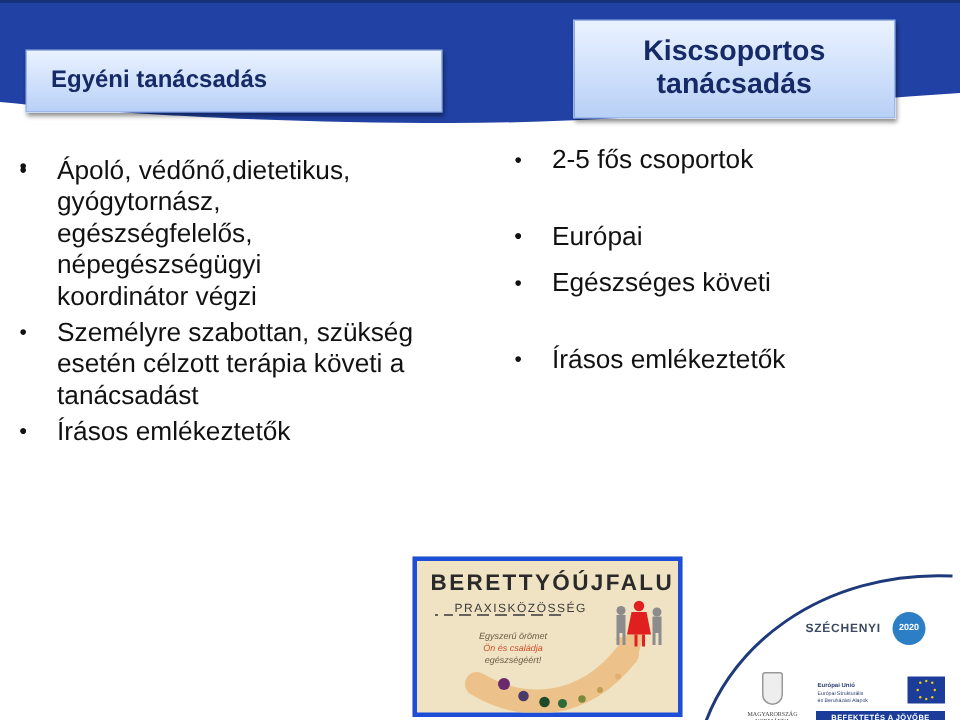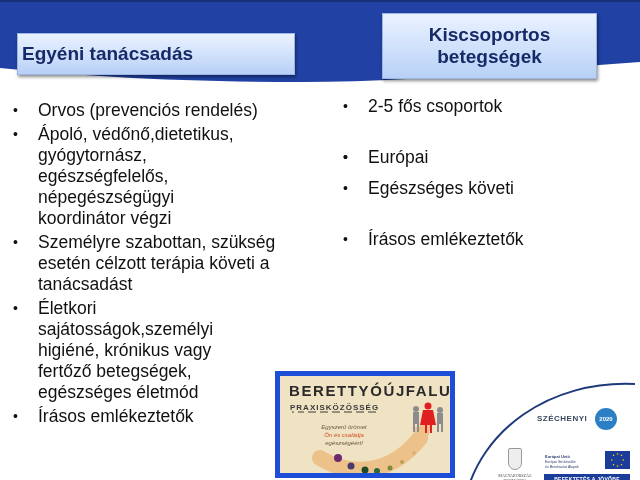--- a/index.html
+++ b/index.html
@@ -15,21 +15,21 @@
       position: absolute;
       background: linear-gradient(to bottom, #eaf2ff 0%, #cfe0fb 55%, #b8d0f6 100%);
       border: 1px solid #9cb6e6;
       box-shadow: 1px 2px 3px rgba(0,0,0,0.45);
       color: #152a66;
       font-weight: bold;
       display: flex; align-items: center;
     }
     .title-left {
       left: 17px; top: 33px; width: 278px; height: 42px;
-      font-size: 19px; padding-left: 4px;
+      font-size: 16px; padding-left: 16px;
     }
     .title-right {
       left: 382px; top: 13px; width: 215px; height: 66px;
       font-size: 19px; text-align: center; justify-content: center;
       flex-direction: column; line-height: 22px;
     }
 
     ul.bullets { list-style: none; position: absolute; }
     ul.bullets li {
       position: relative; padding-left: 38px;
@@ -39,30 +39,30 @@
       position: absolute; left: 13px; top: 0; font-size: 14px;
     }
     .left-list { left: 0; top: 100px; width: 300px; }
     .left-list li { margin-bottom: 3px; }
     .right-list { left: 330px; top: 96px; width: 310px; }
     .right-list li { margin-bottom: 10px; }
     .right-list li.gap { margin-top: 30px; }
 
     .logo-berettyo {
       position: absolute; left: 275px; top: 371px; width: 180px; height: 107px;
-      background: #efe3c4; border: 5px solid #1d4ed8;
+      background: #efe3c4; border: 3px solid #1d4ed8;
       overflow: hidden;
     }
     .logo-berettyo .brand {
       position: absolute; left: 9px; top: 6px;
       font-size: 15px; font-weight: bold; letter-spacing: 1.6px; color: #2a2a2a;
     }
     .logo-berettyo .sub {
-      position: absolute; left: 10px; top: 27px;
-      font-size: 8px; font-weight: bold; letter-spacing: 1px; color: #3a3a3a;
+      position: absolute; left: 25px; top: 27px;
+      font-size: 8px; font-weight: normal; letter-spacing: 1px; color: #3a3a3a;
     }
     .logo-berettyo .slogan {
       position: absolute; left: 24px; top: 47px; width: 80px;
       font-size: 6px; font-style: italic; color: #6a5a40; text-align: center; line-height: 8px;
     }
     .logo-berettyo .slogan .hl { color: #d0502a; }
     .logo-berettyo svg { position: absolute; left: 0; top: 0; }
 
     .logo-szechenyi {
       position: absolute; left: 460px; top: 370px; width: 180px; height: 130px;
@@ -108,36 +108,35 @@
     <path d="M0,2 L640,2 L640,62 C520,70 420,82 300,82 C180,82 80,76 0,68 Z" fill="#2142a4"></path>
   </svg>
 </div>
 
 <div class="title-box title-left">
   <span>Egyéni tanácsadás</span>
 </div>
 
 <div class="title-box title-right">
   <span>Kiscsoportos</span>
-  <span>betegségek</span>
+  <span>tanácsadás</span>
 </div>
 
 <ul class="bullets left-list">
-  <li><span class="dot">•</span><span>Orvos (prevenciós rendelés)</span></li>
+  <li><span class="dot">•</span></li>
   <li style="width:290px">
       <span class="dot">•</span>
       <span style="display:block;width:225px">Ápoló, védőnő,dietetikus, gyógytornász, egészségfelelős, népegészségügyi koordinátor végzi</span>
     </li>
   <li>
       <span class="dot">•</span>
       <span style="display:block;width:270px">Személyre szabottan, szükség esetén célzott terápia követi a tanácsadást</span>
     </li>
   <li>
       <span class="dot">•</span>
-      <span style="display:block;width:210px">Életkori sajátosságok,személyi higiéné, krónikus vagy fertőző betegségek, egészséges életmód</span>
     </li>
   <li><span class="dot">•</span><span>Írásos emlékeztetők</span></li>
 </ul>
 
 <ul class="bullets right-list">
   <li><span class="dot">•</span><span>2-5 fős csoportok</span></li>
   <li class="gap"><span class="dot">•</span></li>
   <li><span class="dot">•</span><span>Európai</span></li>
   <li><span class="dot">•</span><span>Egészséges követi</span></li>
   <li class="gap"><span class="dot">•</span><span>Írásos emlékeztetők</span></li>

